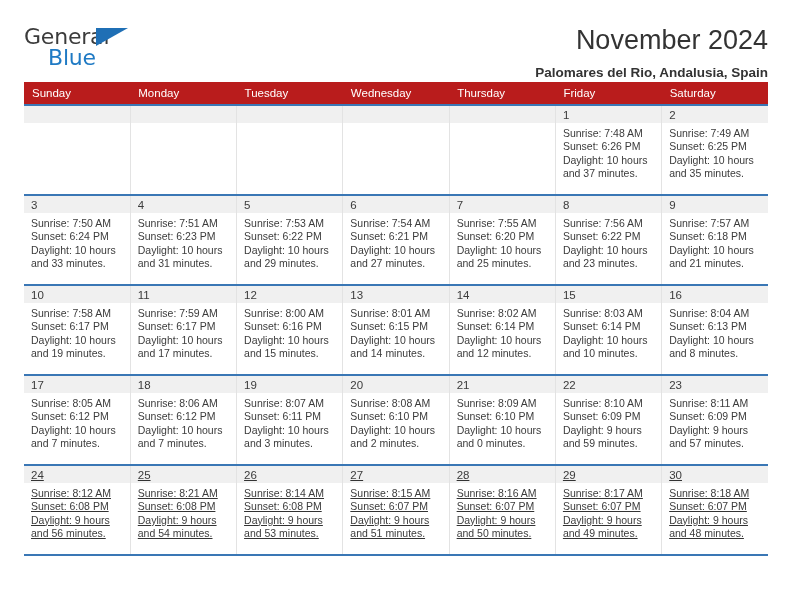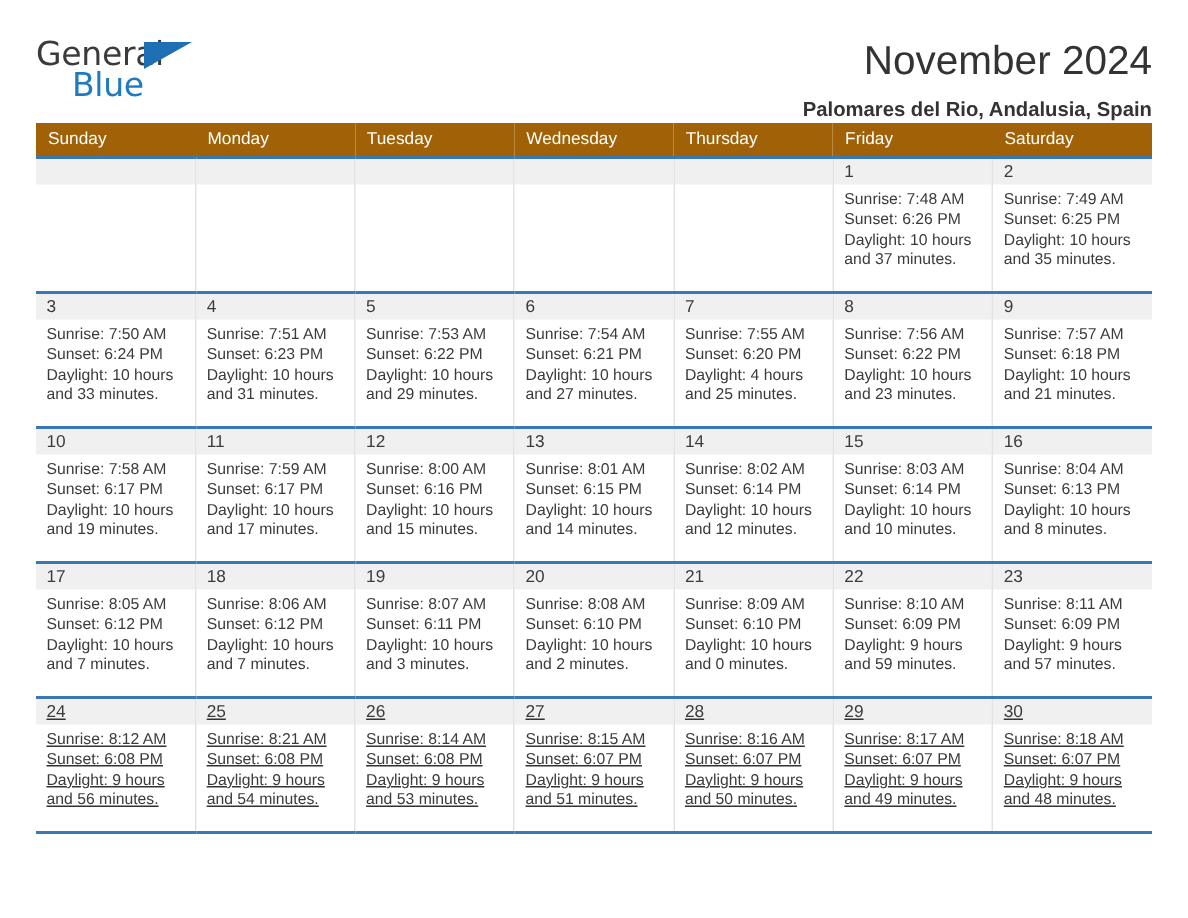--- a/index.html
+++ b/index.html
@@ -90,21 +90,21 @@
 
   
   .calendar {
     width: 744px;
     border-collapse: collapse;
     table-layout: fixed;
     margin-top: 8px;
   }
 
   .calendar thead th {
-    background: #a16207;
+    background: #b91c1c;
     color: #ffffff;
     font-size: 11.5px;
     font-weight: normal;
     text-align: left;
     padding: 5px 0 5px 8px;
     height: 20px;
     box-sizing: border-box;
   }
 
   .calendar tbody td {
@@ -247,21 +247,21 @@
               <div>Sunrise: 7:54 AM</div>
               <div>Sunset: 6:21 PM</div>
               <div class="wrapline">Daylight: 10 hours and 27 minutes.</div>
             </div>
           </td>
           <td>
             <div class="daynum-band">7</div>
             <div class="cellbody">
               <div>Sunrise: 7:55 AM</div>
               <div>Sunset: 6:20 PM</div>
-              <div class="wrapline">Daylight: 4 hours and 25 minutes.</div>
+              <div class="wrapline">Daylight: 10 hours and 25 minutes.</div>
             </div>
           </td>
           <td>
             <div class="daynum-band">8</div>
             <div class="cellbody">
               <div>Sunrise: 7:56 AM</div>
               <div>Sunset: 6:22 PM</div>
               <div class="wrapline">Daylight: 10 hours and 23 minutes.</div>
             </div>
           </td>

